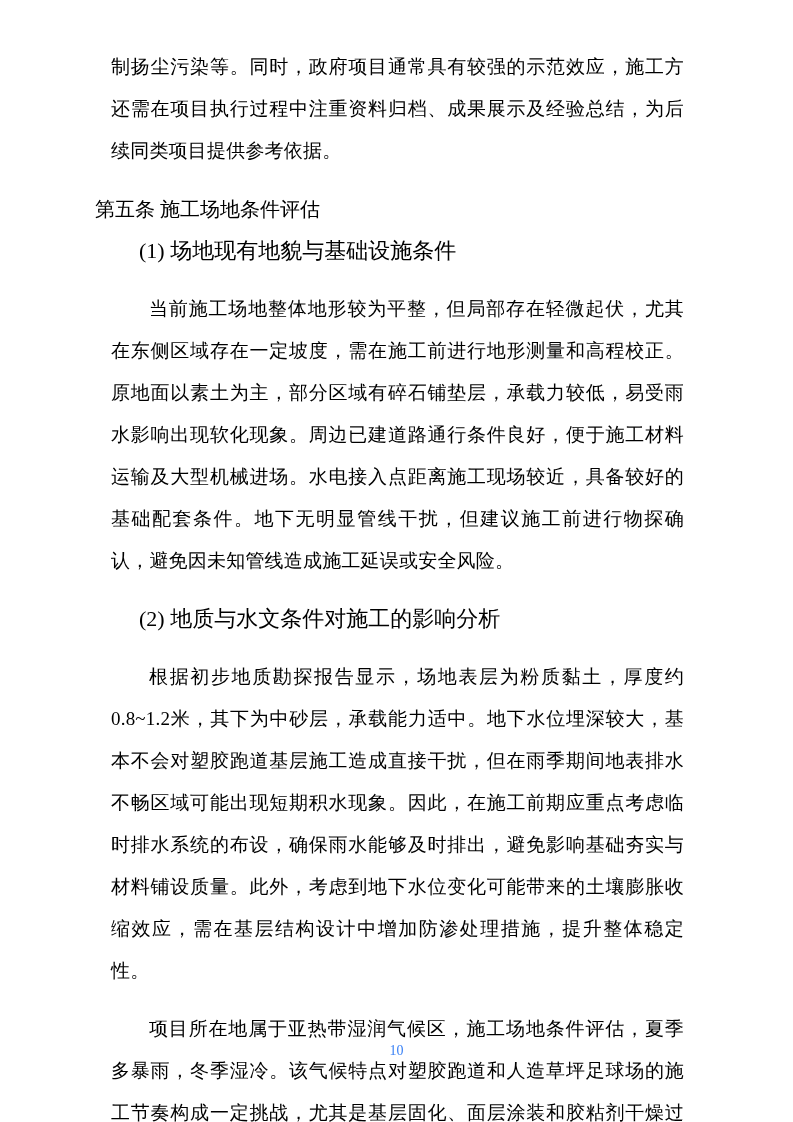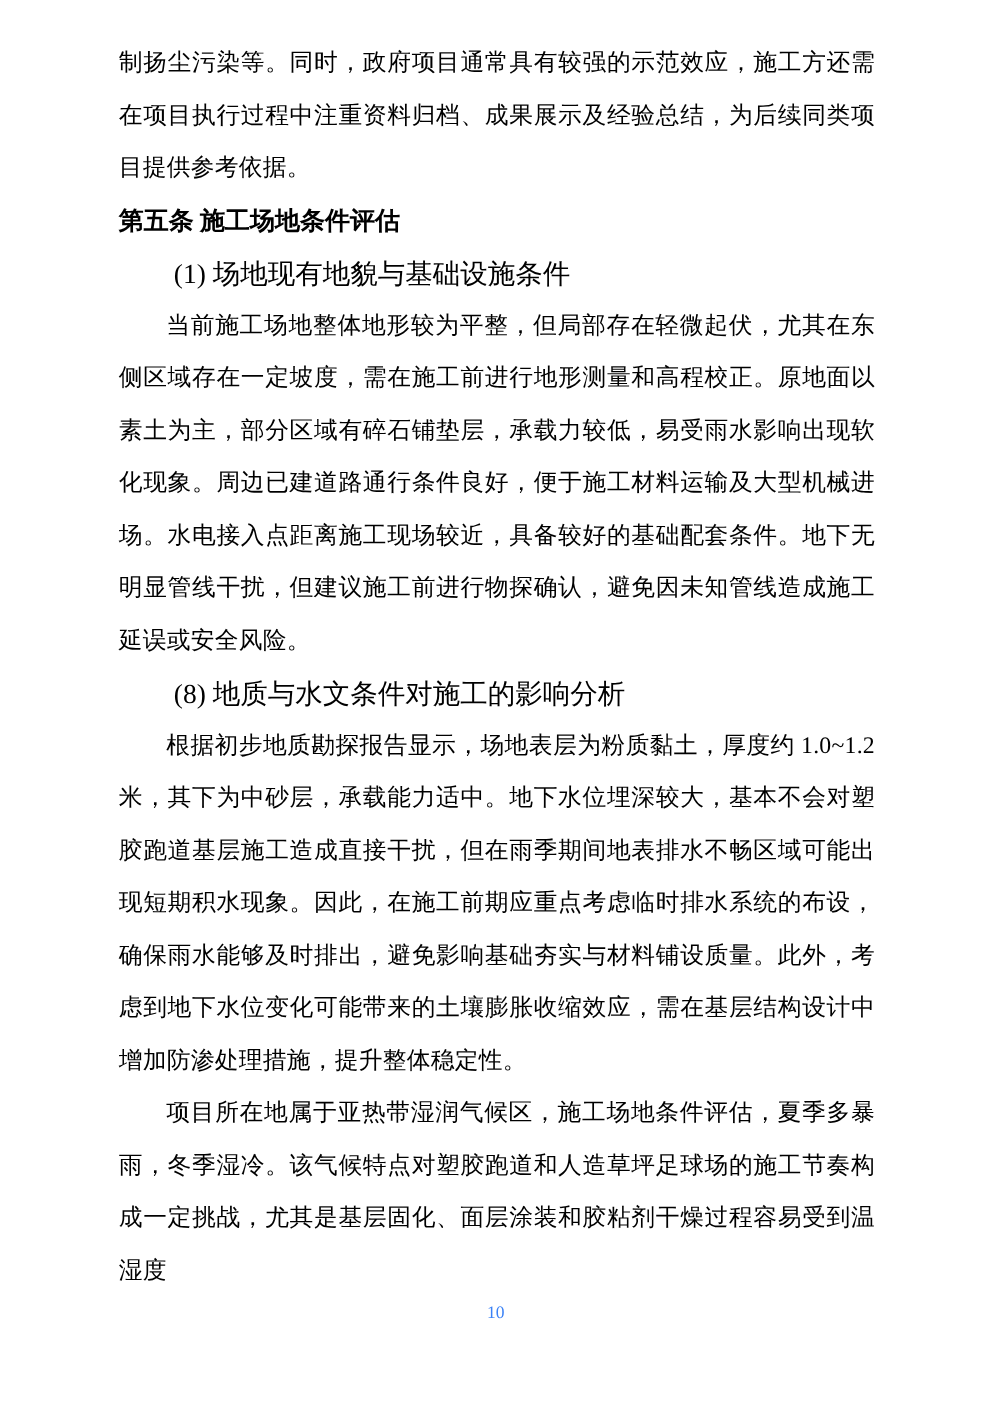--- a/index.html
+++ b/index.html
@@ -16,31 +16,31 @@
     padding: 30px 93px 0 95px;
     font-family: "Liberation Serif", "DejaVu Serif", serif;
     color: #000000;
     overflow: hidden;
   }
   .body-text {
     font-size: 19px;
     line-height: 42px;
     text-align: justify;
     text-justify: inter-ideograph;
-    margin: 0;
+    margin: 16px;
     text-indent: 2em;
     letter-spacing: 0.2px;
   }
   .no-indent {
     text-indent: 0;
   }
   .heading {
     font-size: 20px;
     line-height: 42px;
-    font-weight: bold;
+    font-weight: normal;
     margin: 0;
     text-indent: 0;
   }
   .subhead {
     font-size: 22px;
     line-height: 42px;
     margin: 0;
     text-indent: 2em;
   }
   .page-number {
@@ -59,21 +59,21 @@
 
 <div class="page">
   <p class="body-text no-indent">制扬尘污染等。同时，政府项目通常具有较强的示范效应，施工方还需在项目执行过程中注重资料归档、成果展示及经验总结，为后续同类项目提供参考依据。</p>
 
   <h2 class="heading">第五条 施工场地条件评估</h2>
 
   <p class="subhead">(1) 场地现有地貌与基础设施条件</p>
 
   <p class="body-text">当前施工场地整体地形较为平整，但局部存在轻微起伏，尤其在东侧区域存在一定坡度，需在施工前进行地形测量和高程校正。原地面以素土为主，部分区域有碎石铺垫层，承载力较低，易受雨水影响出现软化现象。周边已建道路通行条件良好，便于施工材料运输及大型机械进场。水电接入点距离施工现场较近，具备较好的基础配套条件。地下无明显管线干扰，但建议施工前进行物探确认，避免因未知管线造成施工延误或安全风险。</p>
 
-  <p class="subhead">(8) 地质与水文条件对施工的影响分析</p>
+  <p class="subhead">(2) 地质与水文条件对施工的影响分析</p>
 
-  <p class="body-text">根据初步地质勘探报告显示，场地表层为粉质黏土，厚度约 1.0~1.2米，其下为中砂层，承载能力适中。地下水位埋深较大，基本不会对塑胶跑道基层施工造成直接干扰，但在雨季期间地表排水不畅区域可能出现短期积水现象。因此，在施工前期应重点考虑临时排水系统的布设，确保雨水能够及时排出，避免影响基础夯实与材料铺设质量。此外，考虑到地下水位变化可能带来的土壤膨胀收缩效应，需在基层结构设计中增加防渗处理措施，提升整体稳定性。</p>
+  <p class="body-text">根据初步地质勘探报告显示，场地表层为粉质黏土，厚度约 0.8~1.2米，其下为中砂层，承载能力适中。地下水位埋深较大，基本不会对塑胶跑道基层施工造成直接干扰，但在雨季期间地表排水不畅区域可能出现短期积水现象。因此，在施工前期应重点考虑临时排水系统的布设，确保雨水能够及时排出，避免影响基础夯实与材料铺设质量。此外，考虑到地下水位变化可能带来的土壤膨胀收缩效应，需在基层结构设计中增加防渗处理措施，提升整体稳定性。</p>
 
 
   <p class="body-text">项目所在地属于亚热带湿润气候区，施工场地条件评估，夏季多暴雨，冬季湿冷。该气候特点对塑胶跑道和人造草坪足球场的施工节奏构成一定挑战，尤其是基层固化、面层涂装和胶粘剂干燥过程容易受到温湿度</p>
 
   <div class="page-number">10</div>
 </div>
 
 </body></html>

